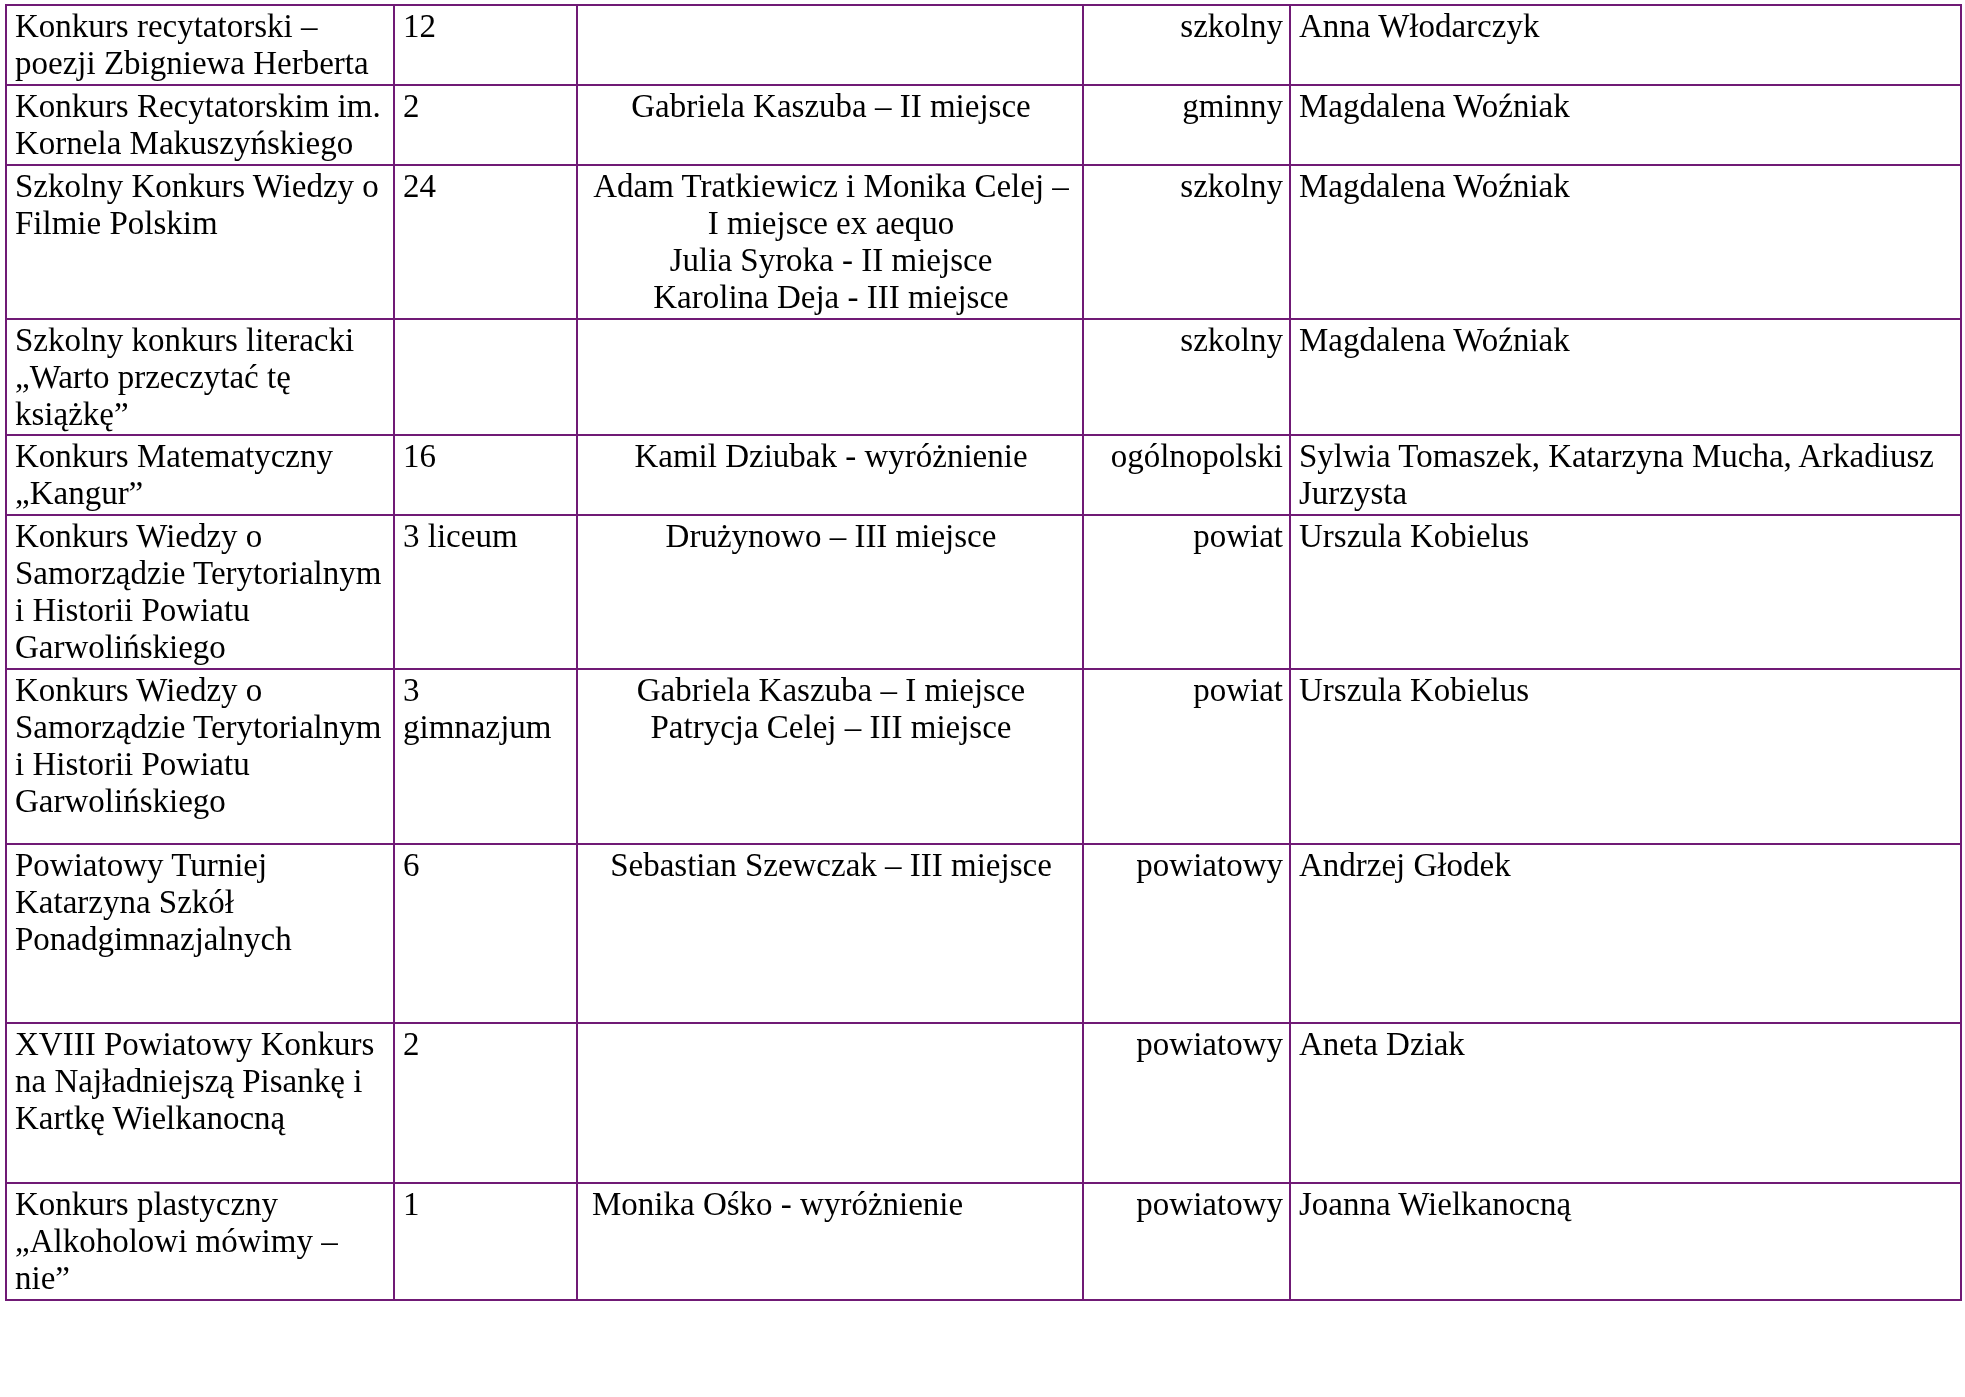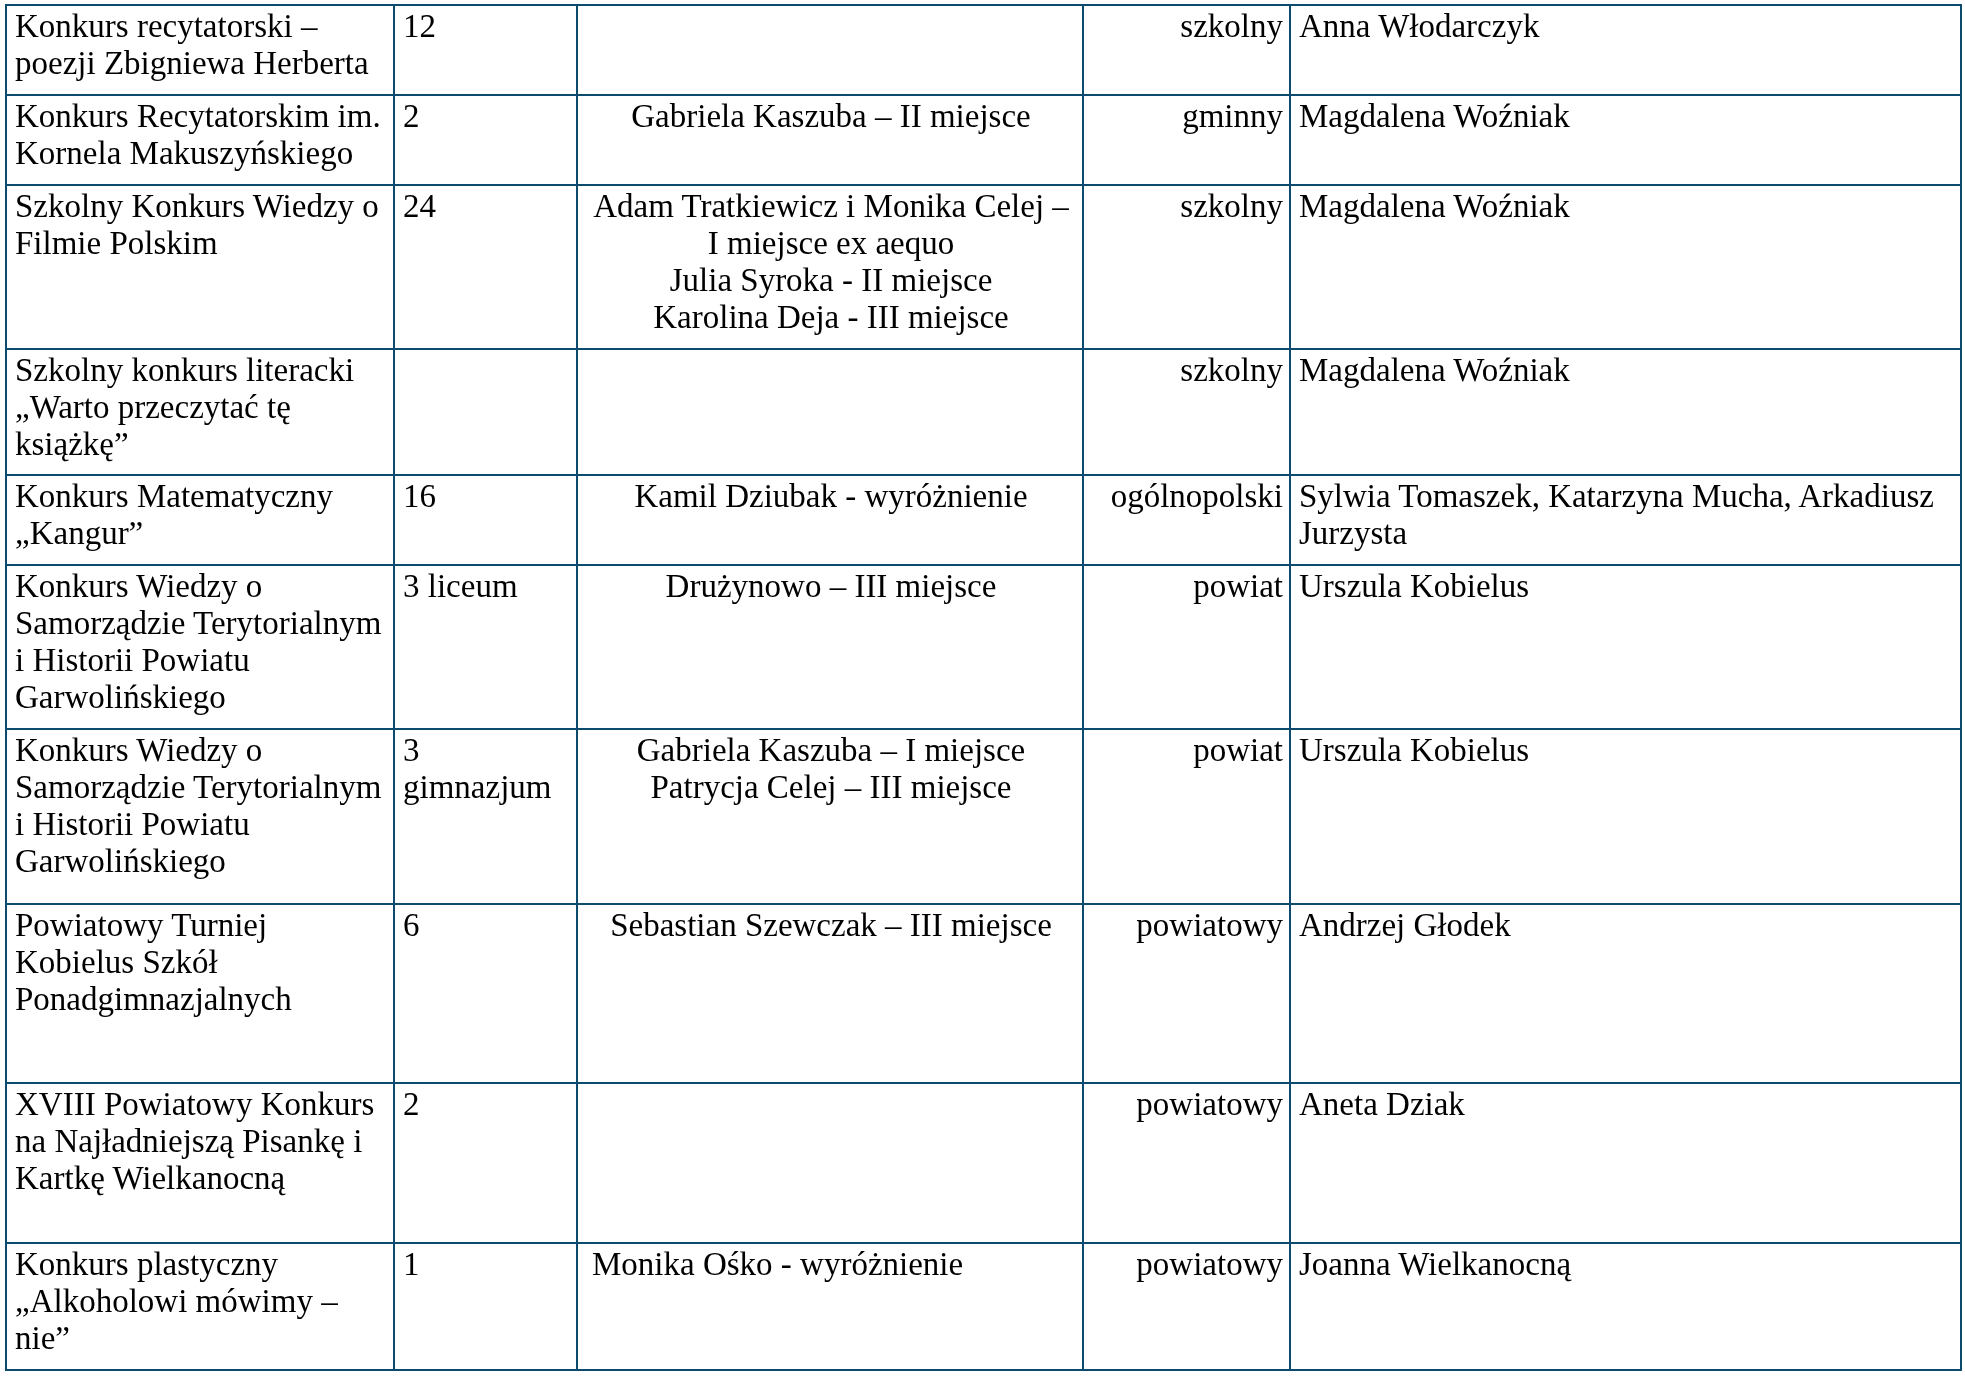--- a/index.html
+++ b/index.html
@@ -22,23 +22,23 @@
     height: 1389px;
   }
   table.awards-table {
     border-collapse: collapse;
     table-layout: fixed;
     width: 1955px;
     font-size: 33px;
     line-height: 1.12;
   }
   table.awards-table td {
-    border: 2px solid #0c4a6e;
+    border: 2px solid #701a75;
     vertical-align: top;
-    padding: 2px 6px 12px 8px;
+    padding: 2px 6px 2px 8px;
     word-wrap: break-word;
   }
   
   col.c1 { width: 388px; }
   col.c2 { width: 183px; }
   col.c3 { width: 506px; }
   col.c4 { width: 207px; }
   col.c5 { width: 671px; }
 
   td.col-name   { text-align: left; }
@@ -200,21 +200,21 @@
         <td class="col-level">
             <span class="cell-line">powiat</span>
           </td>
         <td class="col-teacher">
             <span class="cell-line">Urszula Kobielus</span>
           </td>
       </tr>
 
       <tr class="row-h8">
         <td class="col-name">
-            <span class="cell-line">Powiatowy Turniej Kobielus Szkół Ponadgimnazjalnych</span>
+            <span class="cell-line">Powiatowy Turniej Katarzyna Szkół Ponadgimnazjalnych</span>
           </td>
         <td class="col-count">
             <span class="cell-line">6</span>
           </td>
         <td class="col-result">
             <span class="cell-line">Sebastian Szewczak – III miejsce</span>
           </td>
         <td class="col-level">
             <span class="cell-line">powiatowy</span>
           </td>

